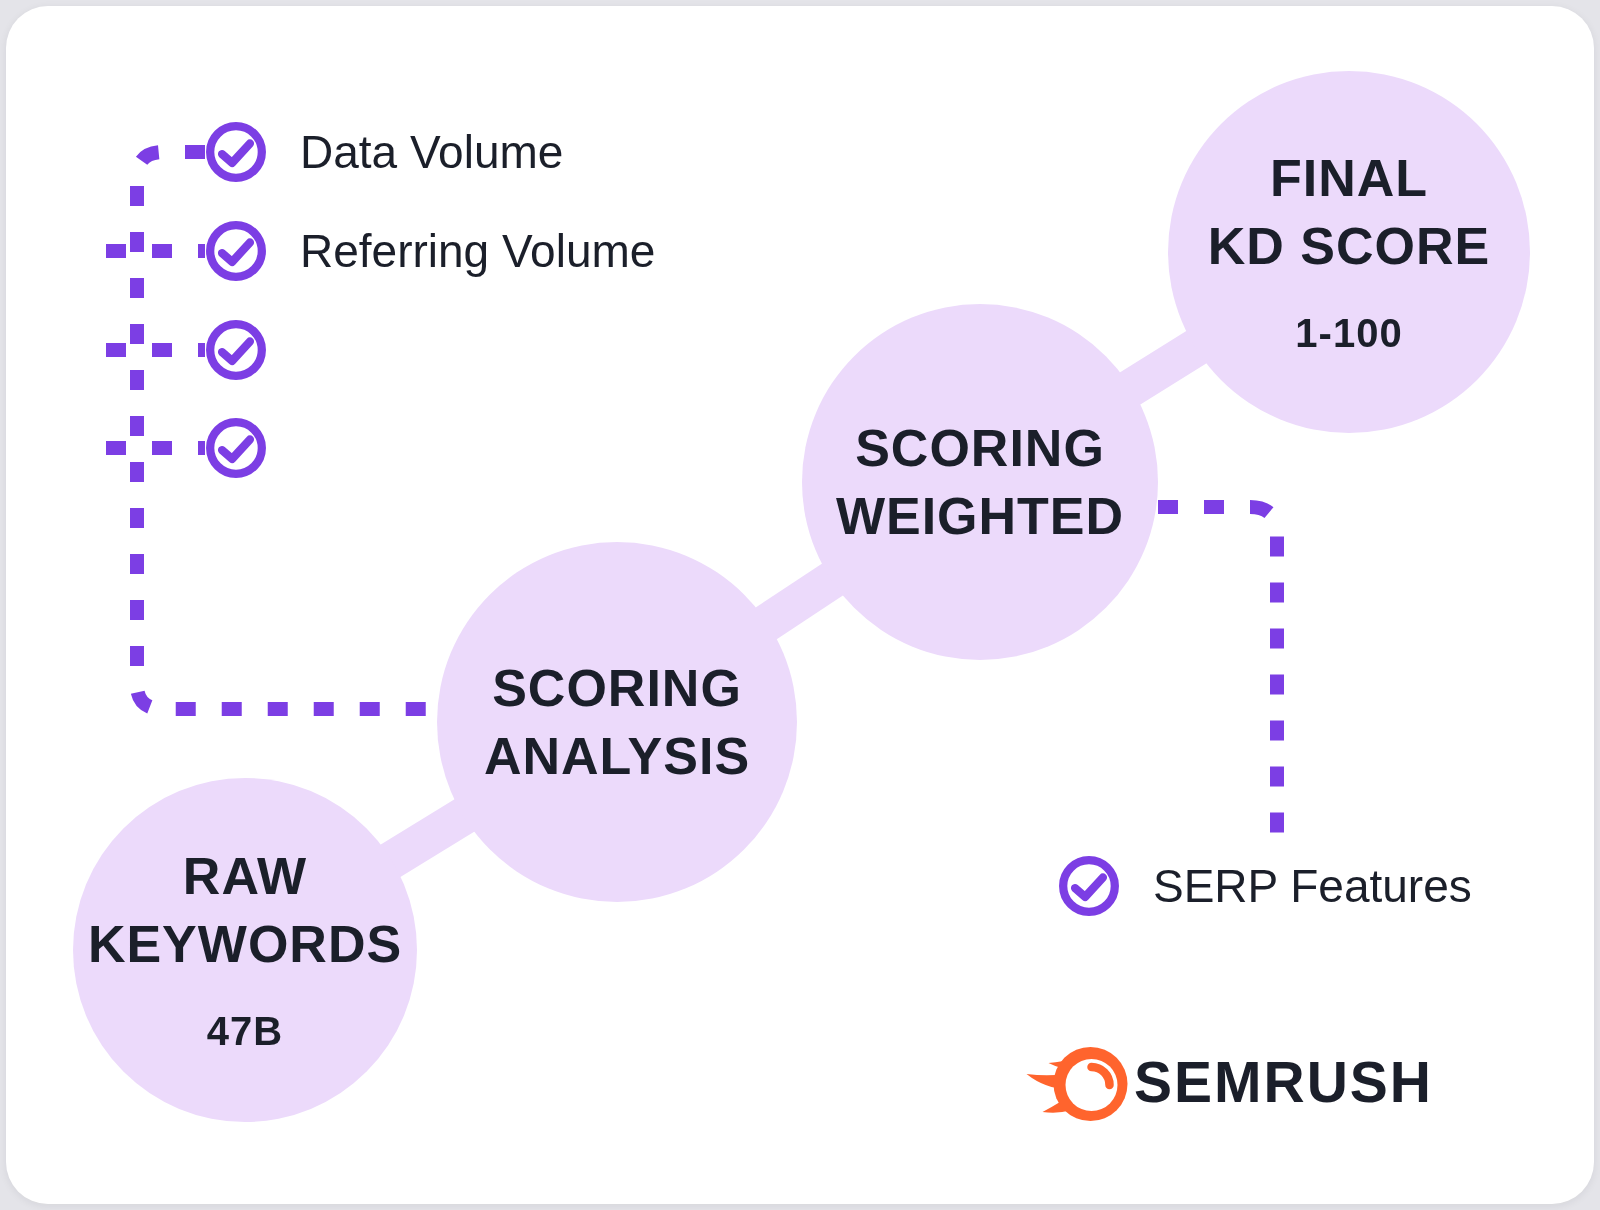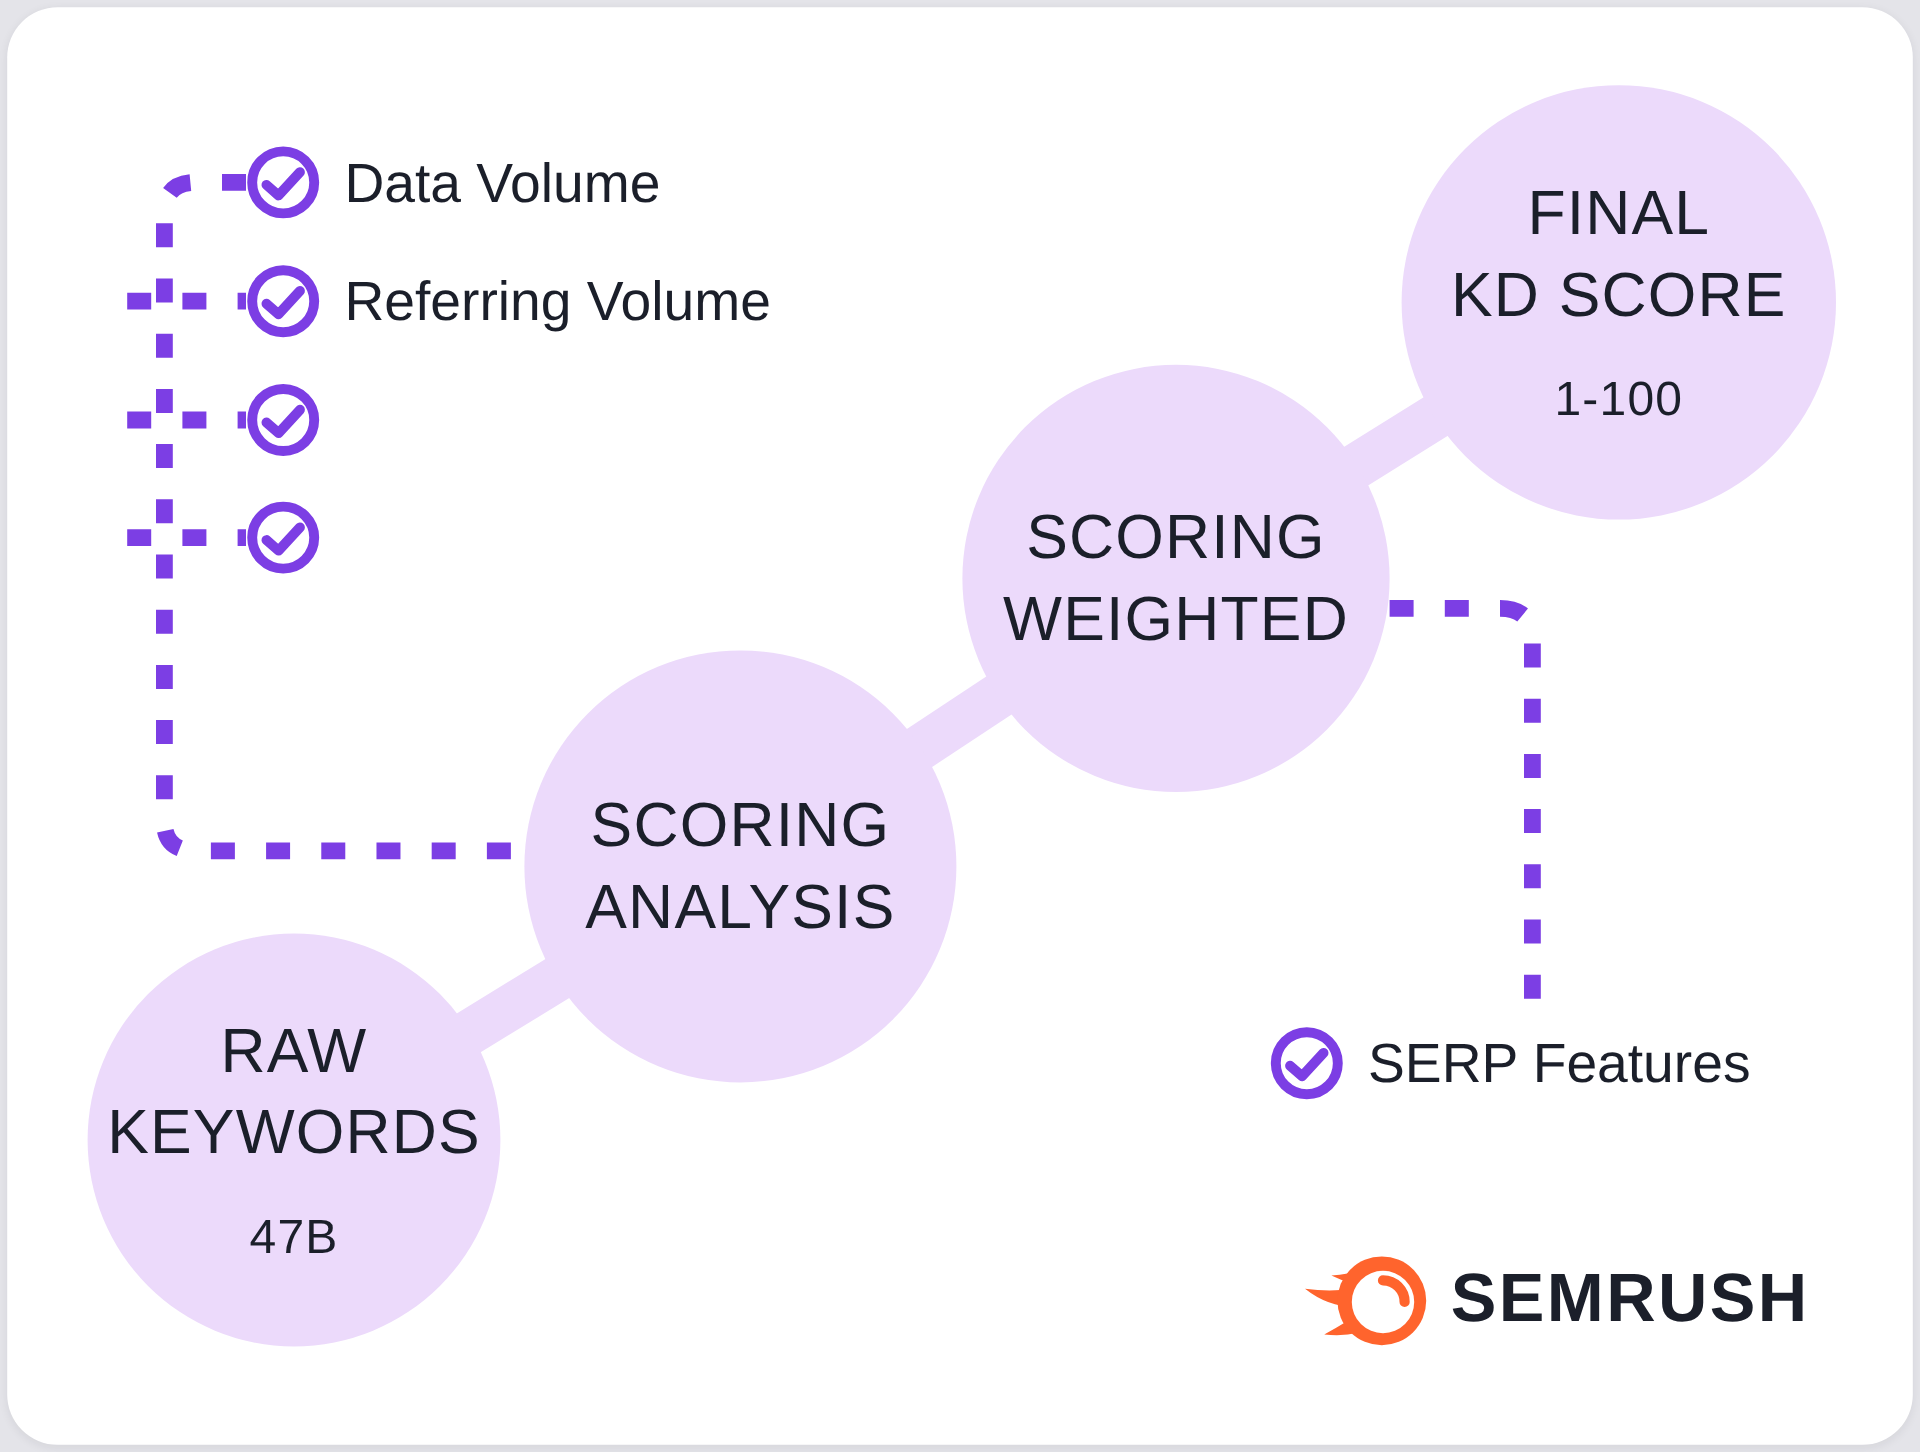--- a/index.html
+++ b/index.html
@@ -12,41 +12,41 @@
     position:absolute;left:6px;top:6px;width:1588px;height:1198px;
     background:#ffffff;border-radius:42px;
     box-shadow:0 2px 8px rgba(25,28,45,0.07);
   }
   svg.links{position:absolute;left:0;top:0;width:1600px;height:1210px;}
   .bar{stroke:#ecdafb;stroke-width:38;}
   .dash{fill:none;stroke:#7c3ee4;stroke-width:14;stroke-dasharray:20 26;}
   .node{
     position:absolute;background:#ecdafb;border-radius:50%;
     display:flex;flex-direction:column;align-items:center;justify-content:center;
-    color:#1b1f2a;font-weight:normal;text-align:right;
+    color:#1b1f2a;font-weight:bold;text-align:right;
   }
   .node-line{font-size:52px;line-height:68px;letter-spacing:1px;}
   .node-value{font-size:40px;line-height:54px;margin-top:26px;letter-spacing:1px;}
   #node-raw{left:73px;top:778px;width:344px;height:344px;}
   #node-factor{left:437px;top:542px;width:360px;height:360px;}
   #node-weighted{left:802px;top:304px;width:356px;height:356px;}
   #node-final{left:1168px;top:71px;width:362px;height:362px;}
   .check-row{
-    position:absolute;display:flex;align-items:center;gap:20px;height:62px;
+    position:absolute;display:flex;align-items:center;gap:33px;height:62px;
     color:#1b1f2a;font-size:46px;white-space:nowrap;
   }
   .check-icon{width:62px;height:62px;flex:none;display:block;}
   #row-0{left:205px;top:121px;}
   #row-1{left:205px;top:220px;}
   #row-2{left:205px;top:319px;}
   #row-3{left:205px;top:417px;}
   #row-serp{left:1058px;top:855px;}
   .logo{
-    position:absolute;left:1085px;top:1040px;height:84px;
-    display:flex;align-items:flex-start;gap:18px;
+    position:absolute;left:1024px;top:1040px;height:84px;
+    display:flex;align-items:flex-start;gap:4px;
   }
   .logo-icon{width:106px;height:84px;display:block;flex:none;}
   .logo-text{font-size:57px;font-weight:bold;color:#1b1f2a;letter-spacing:2px;line-height:84px;}
 </style>
 </head>
 <body>
 
 <div class="stage">
 
   <div class="card"></div>

